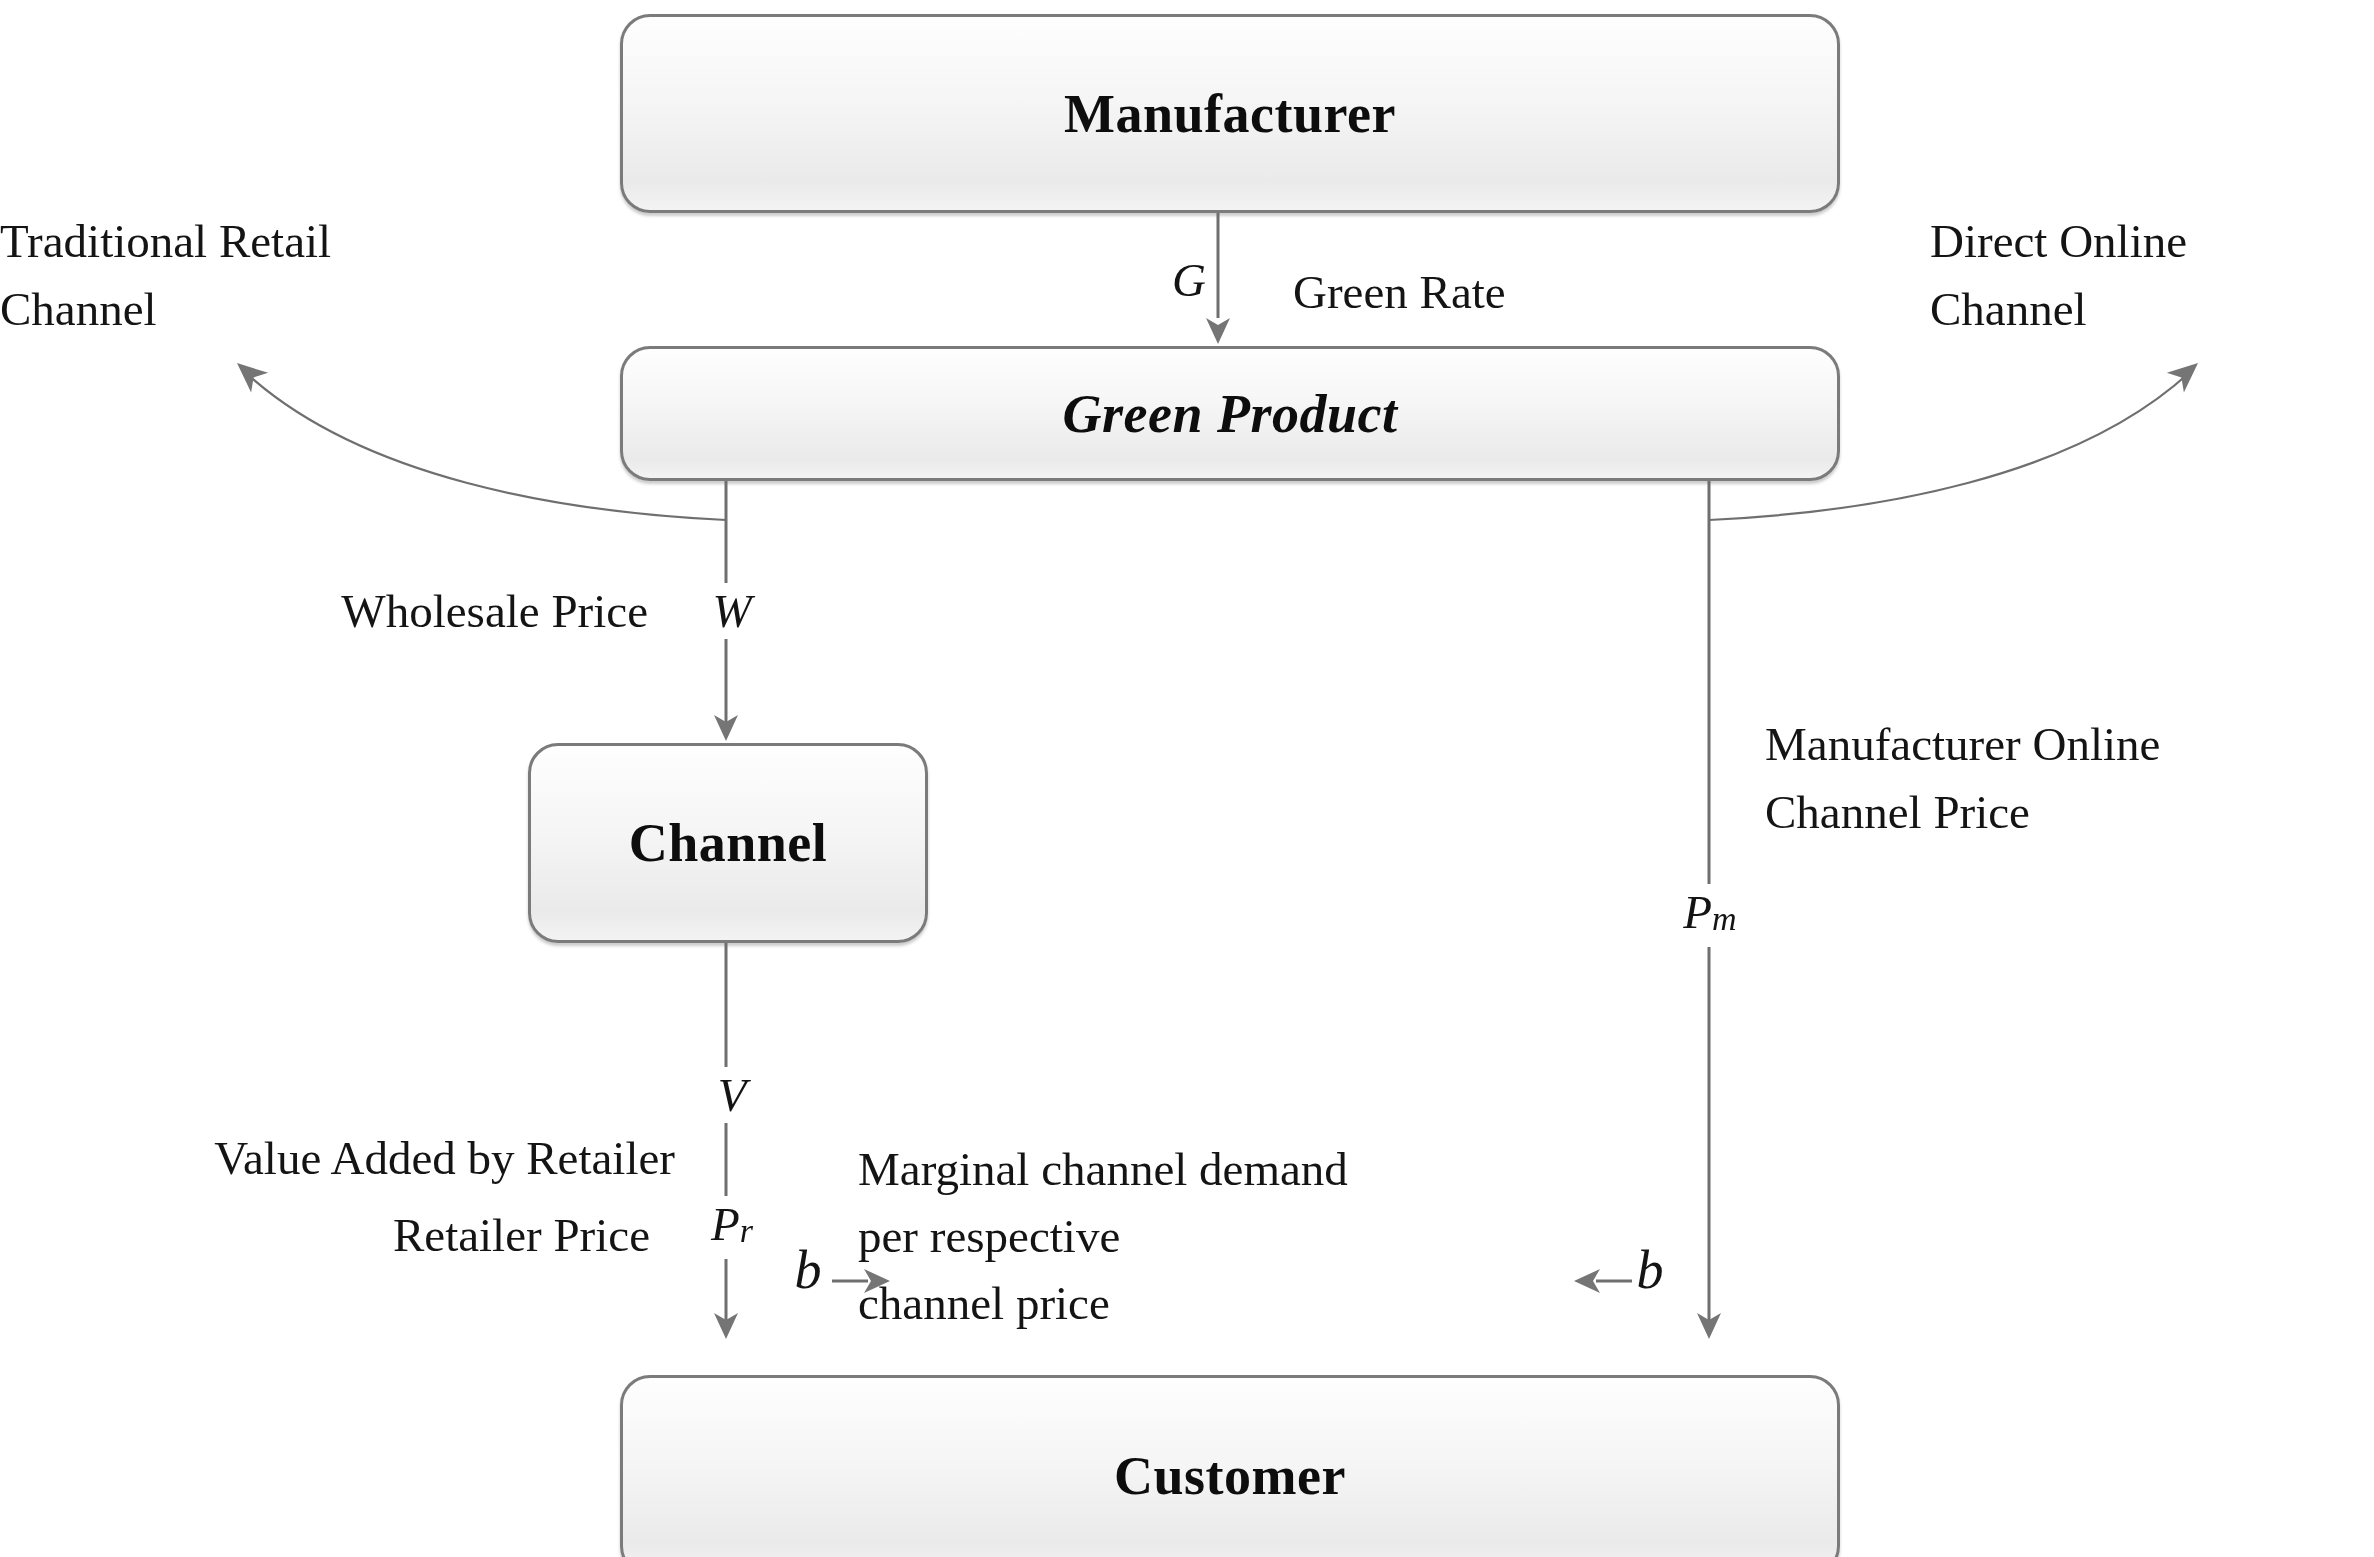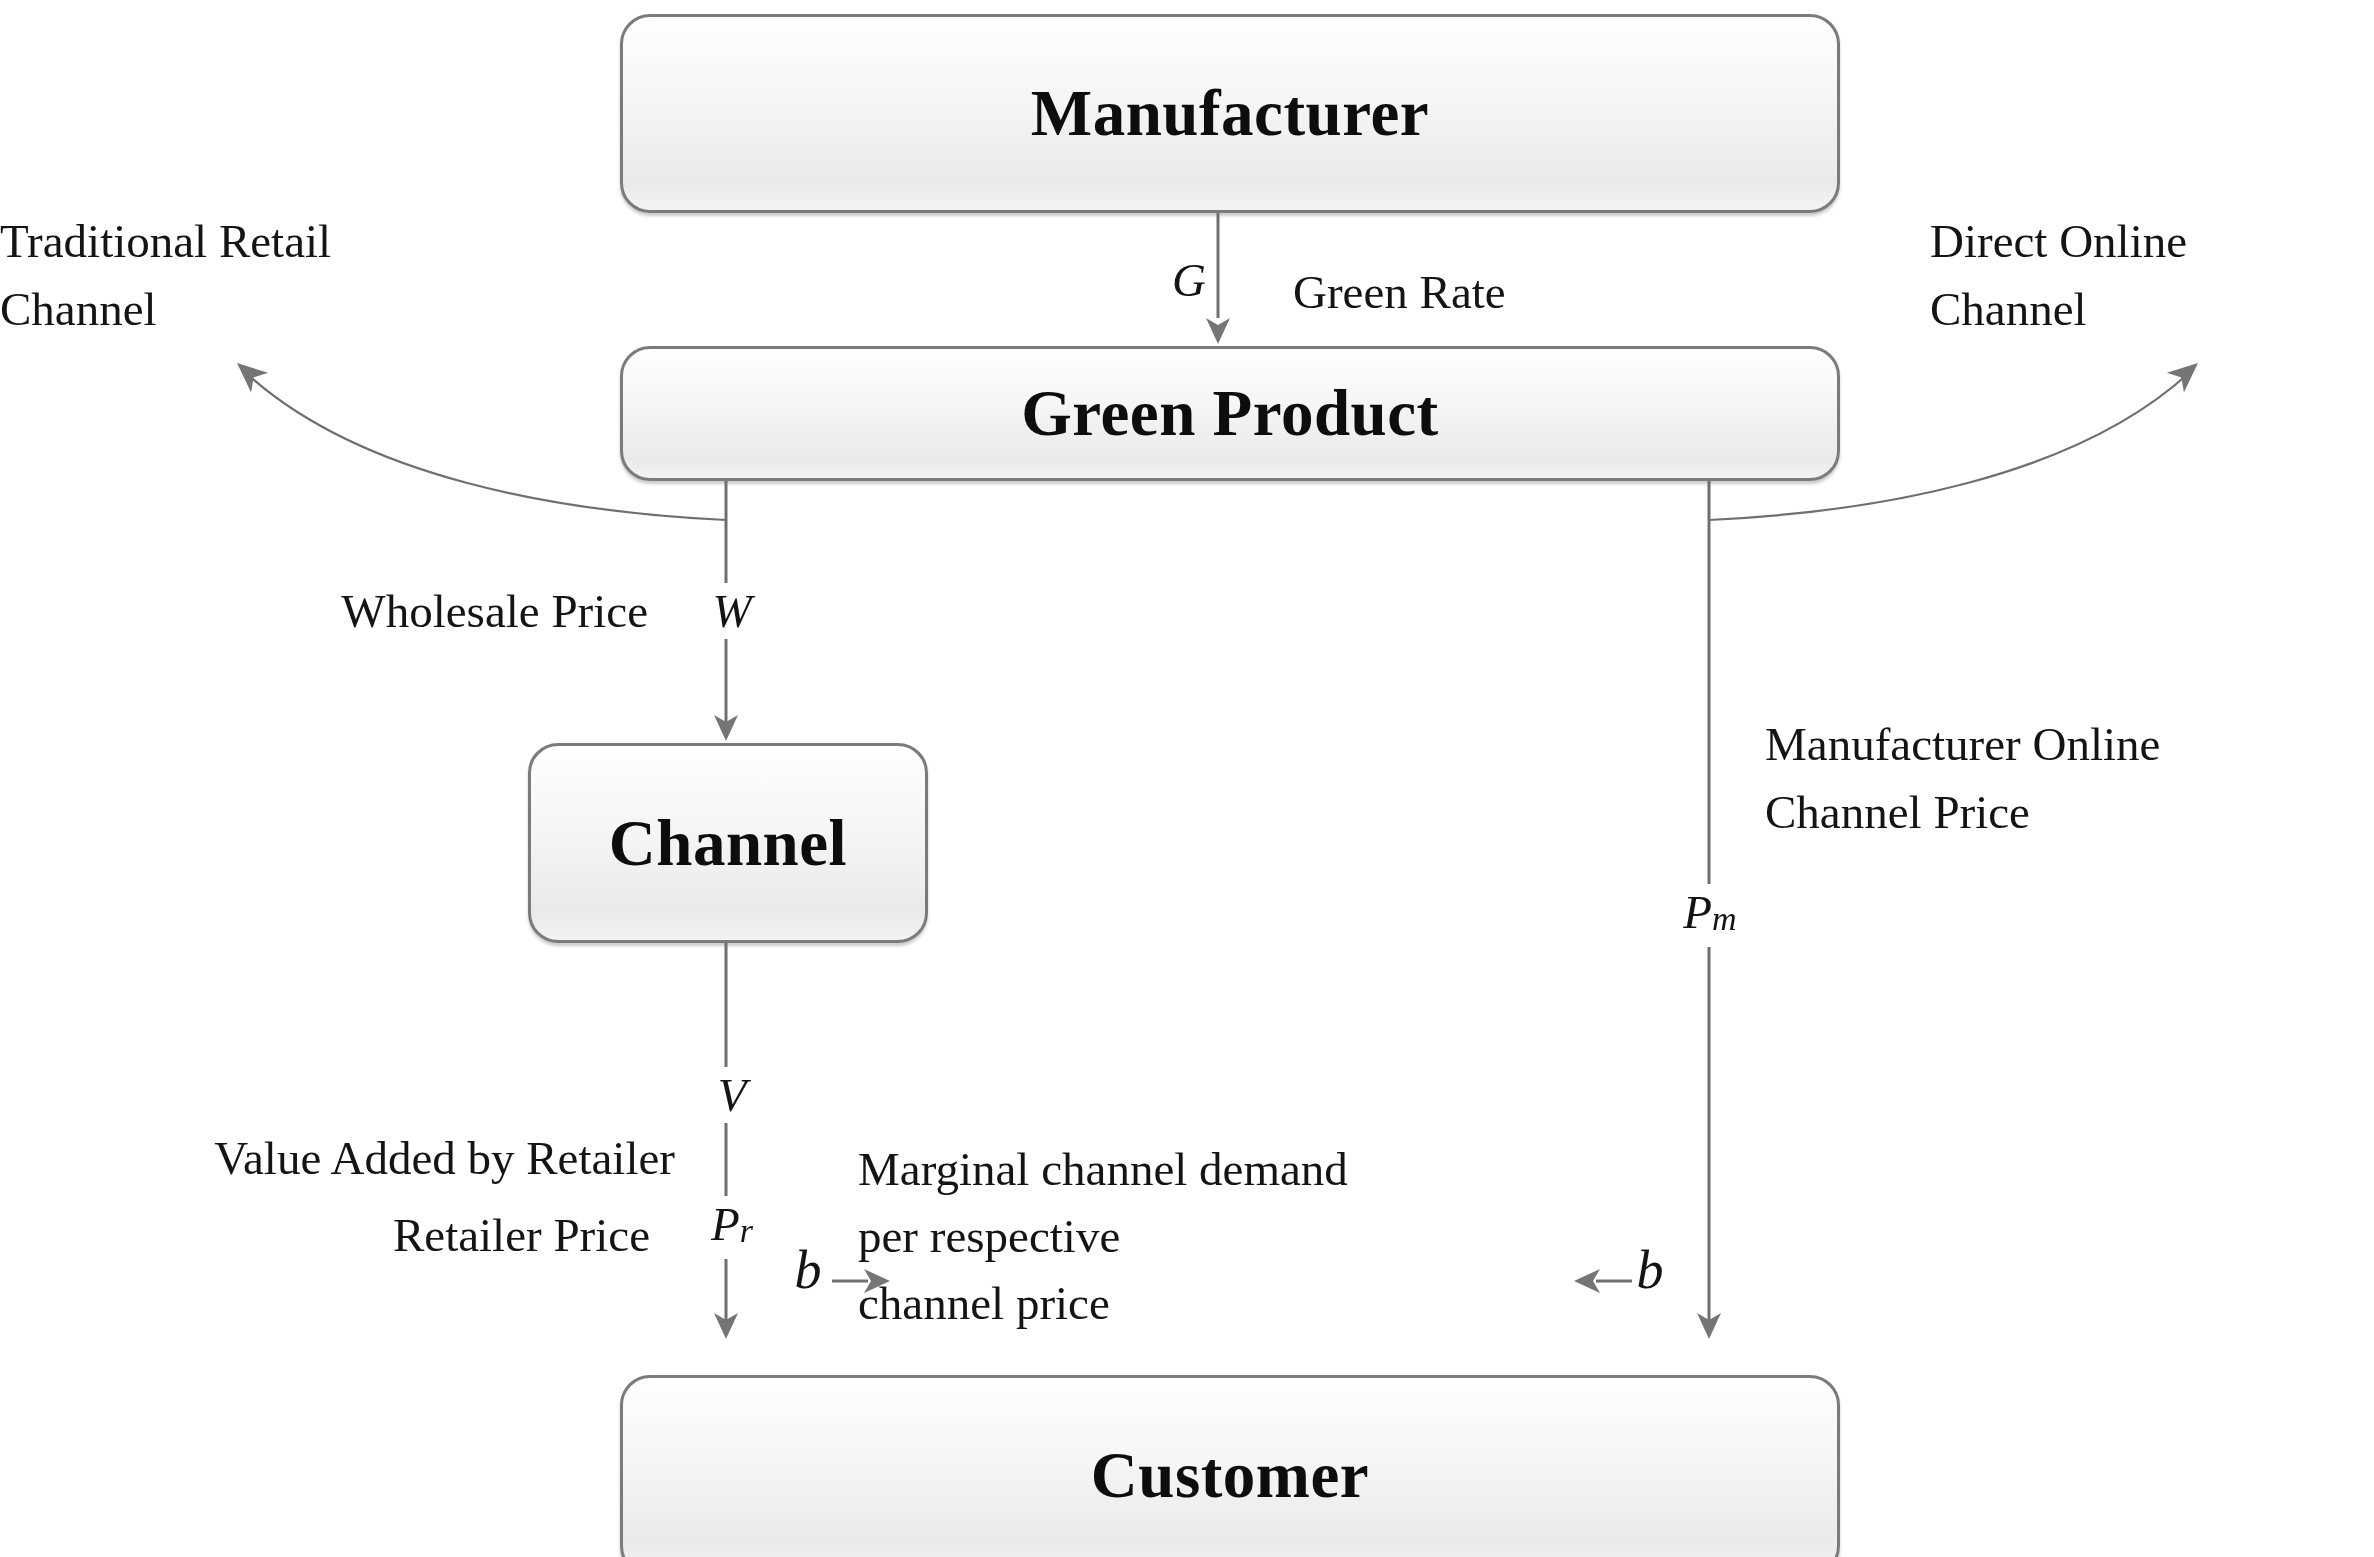--- a/index.html
+++ b/index.html
@@ -17,21 +17,21 @@
   .node{
     position:absolute;
     border:3px solid #7b7b7b;
     border-radius:30px;
     background:linear-gradient(180deg,#fefefe 0%,#f5f5f5 45%,#eaeaea 85%,#f3f3f3 100%);
     box-shadow:0 3px 3px rgba(110,110,110,.35);
     display:flex;align-items:center;justify-content:center;
     box-sizing:border-box;
   }
   .node .title{
-    font-weight:bold;font-size:65px;letter-spacing:.5px;color:#0d0d0d;
+    font-weight:bold;font-size:54px;letter-spacing:.5px;color:#0d0d0d;
   }
   .lbl{position:absolute;font-size:47px;line-height:56px;white-space:nowrap;}
   .lbl.center{white-space:normal;line-height:68px;}
   .lbl.right{text-align:right;}
   .var{font-style:italic;}
   .cut{background:#ffffff;text-align:center;padding:0 4px;}
   .sub{font-style:italic;font-size:34px;vertical-align:-2px;}
   .bvar{font-style:italic;font-size:54px;}
   .mline{display:block;}
 </style>
@@ -63,21 +63,21 @@
     <path d="M832 1281 H868" stroke-width="3"></path>
     <path class="head" d="M0 0 L-12 26 L0 19 L12 26 Z" transform="translate(890,1281) rotate(90)"></path>
     <path d="M1632 1281 H1596" stroke-width="3"></path>
     <path class="head" d="M0 0 L-12 26 L0 19 L12 26 Z" transform="translate(1574,1281) rotate(-90)"></path>
   </svg>
 
   <div class="node" style="left:620px;top:14px;width:1220px;height:199px;">
     <span class="title">Manufacturer</span>
   </div>
 
-  <div class="node" style="left:620px;top:346px;width:1220px;height:135px;">
+  <div class="node" style="left:620px;top:346px;width:1220px;height:135px;font-style:italic;">
     <span class="title">Green Product</span>
   </div>
 
   <div class="node" style="left:528px;top:743px;width:400px;height:200px;">
     <span class="title">Channel</span>
   </div>
 
   <div class="node" style="left:620px;top:1375px;width:1220px;height:201px;">
     <span class="title">Customer</span>
   </div>

